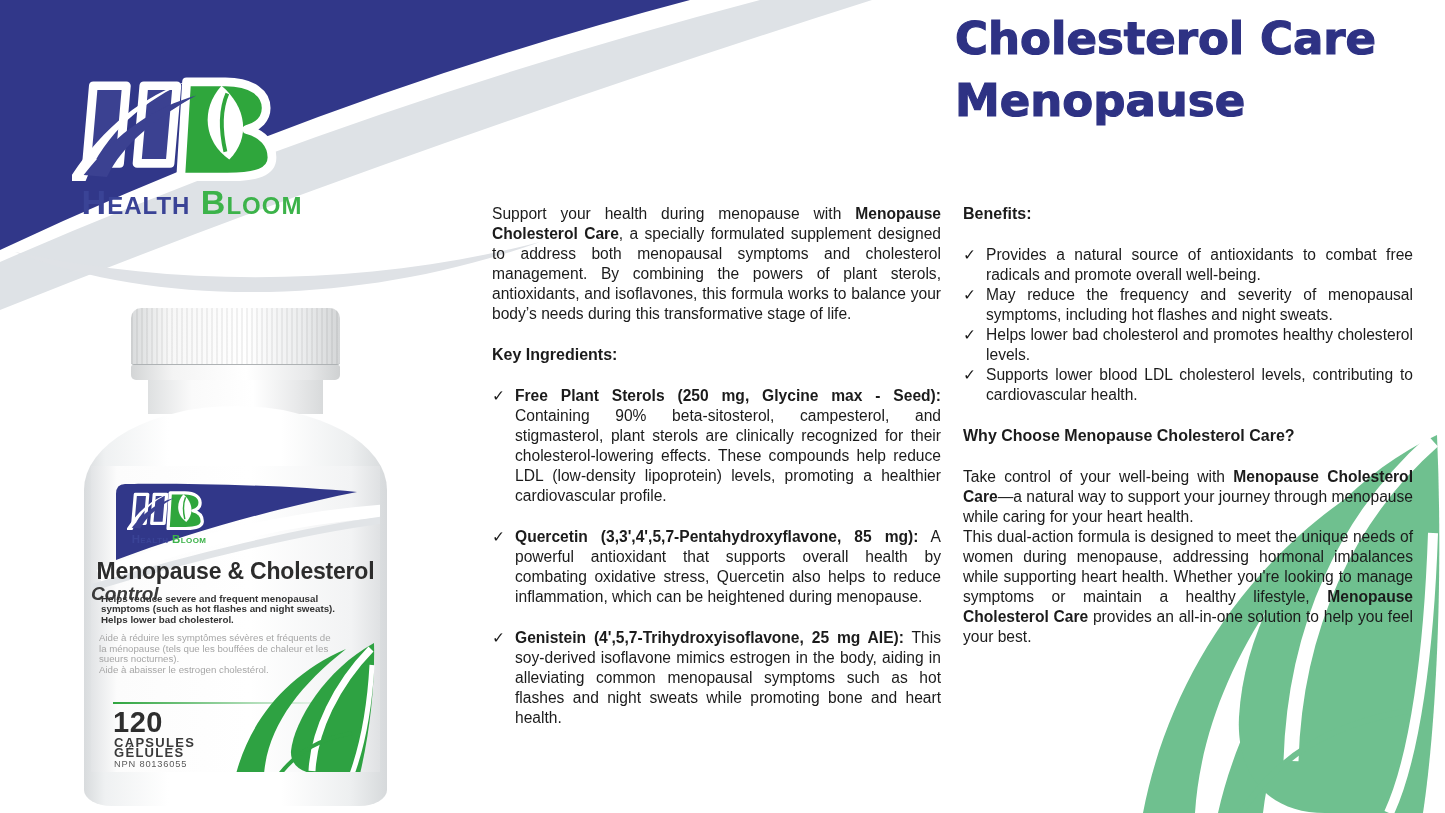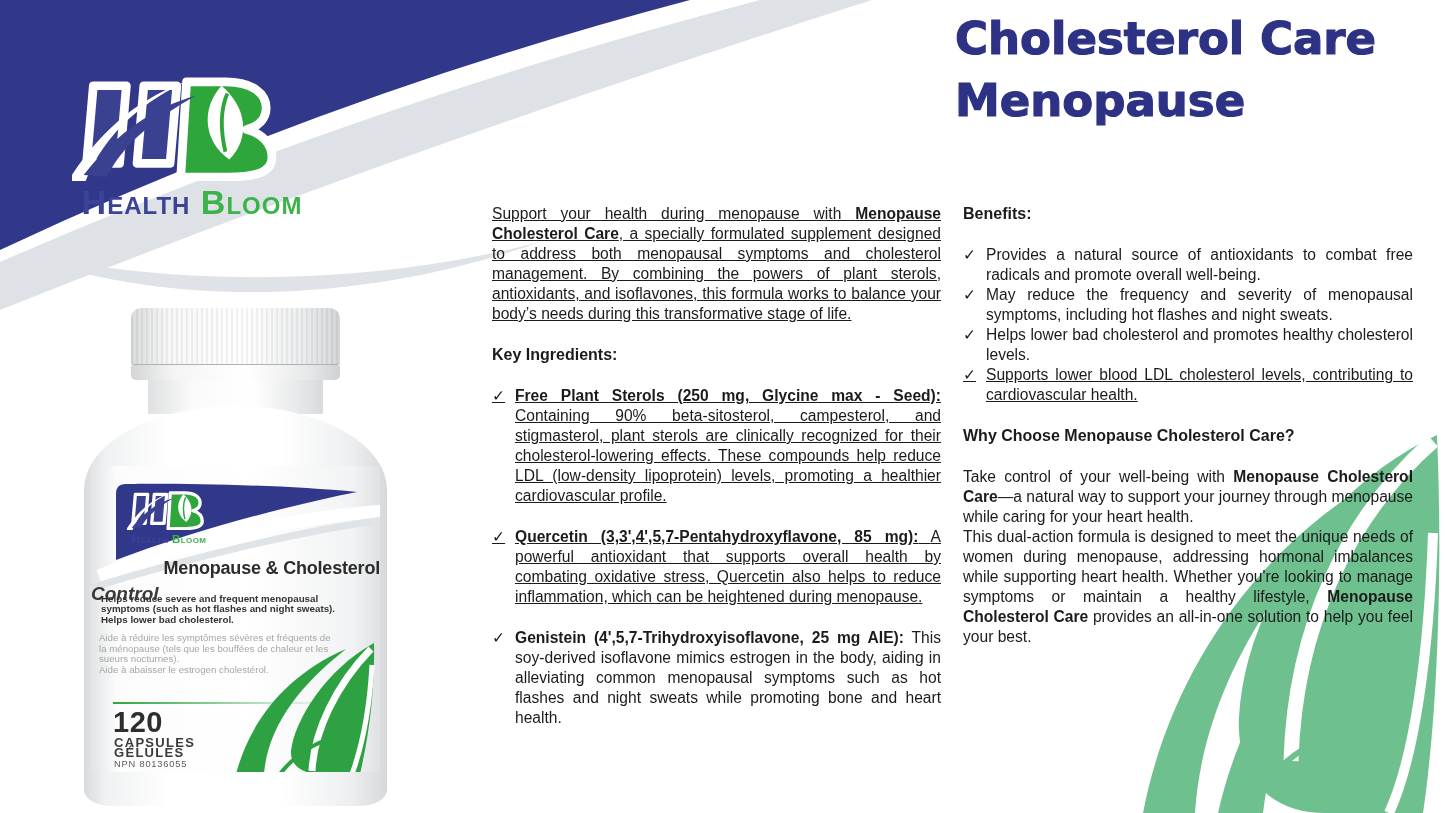--- a/index.html
+++ b/index.html
@@ -23,21 +23,21 @@
          font-family:"DejaVu Sans",sans-serif;font-weight:800;font-size:45px;
          line-height:62px;color:#2E3284;letter-spacing:0px;
          -webkit-text-stroke:1.2px #2E3284;z-index:3;}
   .title span{display:block;}
 
   
   .col{position:absolute;top:204px;font-size:15.6px;line-height:20px;z-index:2;}
   .col-mid{left:492px;width:449px;}
   .col-right{left:963px;width:450px;}
   .just{text-align:justify;margin:0;}
-  .gap{margin-bottom:21px;text-decoration:underline;}
+  .gap{margin-bottom:21px;}
   .h3{font-size:16px;font-weight:bold;margin:0 0 21px 0;}
   .crow{display:flex;margin:0;}
   .crow.gap{margin-bottom:21px;}
   .check{width:23px;flex:none;}
   .ctext{flex:1;text-align:justify;}
   b{font-weight:bold;}
 
   
   .corner-leaf{position:absolute;right:0;bottom:0;width:362px;height:392px;z-index:1;}
 
@@ -54,22 +54,22 @@
        background:linear-gradient(90deg,#dee0e1,#fafafa 25%,#ffffff 60%,#e8e9ea 85%,#d8dadb);}
   .bbody{position:absolute;left:0;top:98px;width:303px;height:400px;
        border-radius:50% 50% 9% 9% / 21% 21% 4% 4%;
        background:linear-gradient(90deg,#d8dbdd 0%,#eff1f2 7%,#ffffff 28%,#ffffff 65%,#edeff0 88%,#d6d9db 100%);}
   .label{position:absolute;left:7px;top:158px;width:289px;height:306px;overflow:hidden;
        background:linear-gradient(90deg,#e2e4e6 0%,#fcfcfc 9%,#ffffff 55%,#f2f3f4 90%,#dfe1e3 100%);}
   .label-head{position:absolute;left:0;top:0;width:289px;height:122px;}
   .label-monogram{position:absolute;left:36px;top:24px;width:88px;height:40px;}
   .label-brand{position:absolute;left:20px;top:67px;width:116px;text-align:center;
        font-variant:small-caps;font-size:11.5px;font-weight:600;letter-spacing:0.4px;}
-  .pname{position:absolute;left:0;top:92px;width:100%;text-align:right;
-       font-size:18px;font-weight:bold;color:#2c2c2c;letter-spacing:-0.2px;}
+  .pname{position:absolute;left:0;top:92px;width:100%;text-align:center;
+       font-size:23px;font-weight:bold;color:#2c2c2c;letter-spacing:-0.2px;}
   .psub{position:absolute;left:0;top:117px;width:100%;text-align:left;
        font-size:19px;font-weight:bold;font-style:italic;color:#3a3a3a;}
   .desc-en{position:absolute;left:10px;top:128px;font-size:9.8px;line-height:10.3px;
        font-weight:700;color:#333;}
   .desc-fr{position:absolute;left:8px;top:167px;font-size:9.7px;line-height:10.5px;color:#a6a6a6;}
   .hr-green{position:absolute;left:22px;top:236px;width:225px;height:1.5px;
        background:linear-gradient(90deg,#2fa53f,#bfe4c6 70%,rgba(255,255,255,0));}
   .count{position:absolute;left:22px;top:240px;font-size:29px;font-weight:800;
        color:#2e2e2e;letter-spacing:0.5px;}
   .units{position:absolute;left:23px;top:272px;font-size:13px;font-weight:bold;

